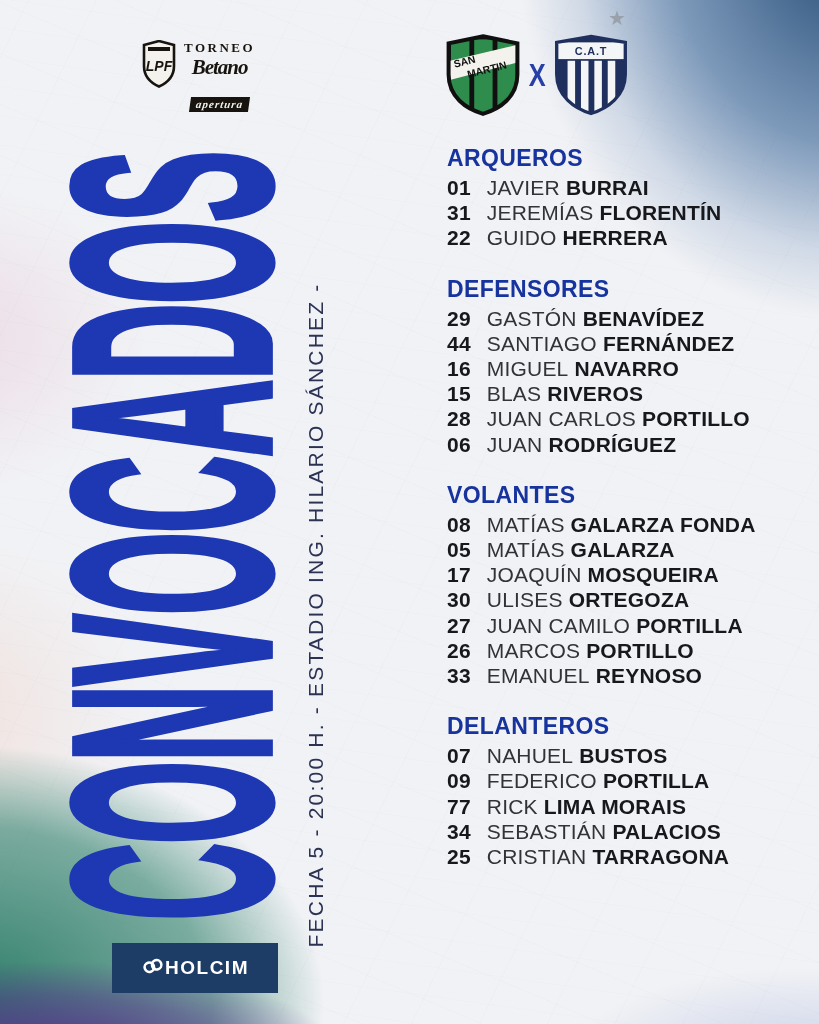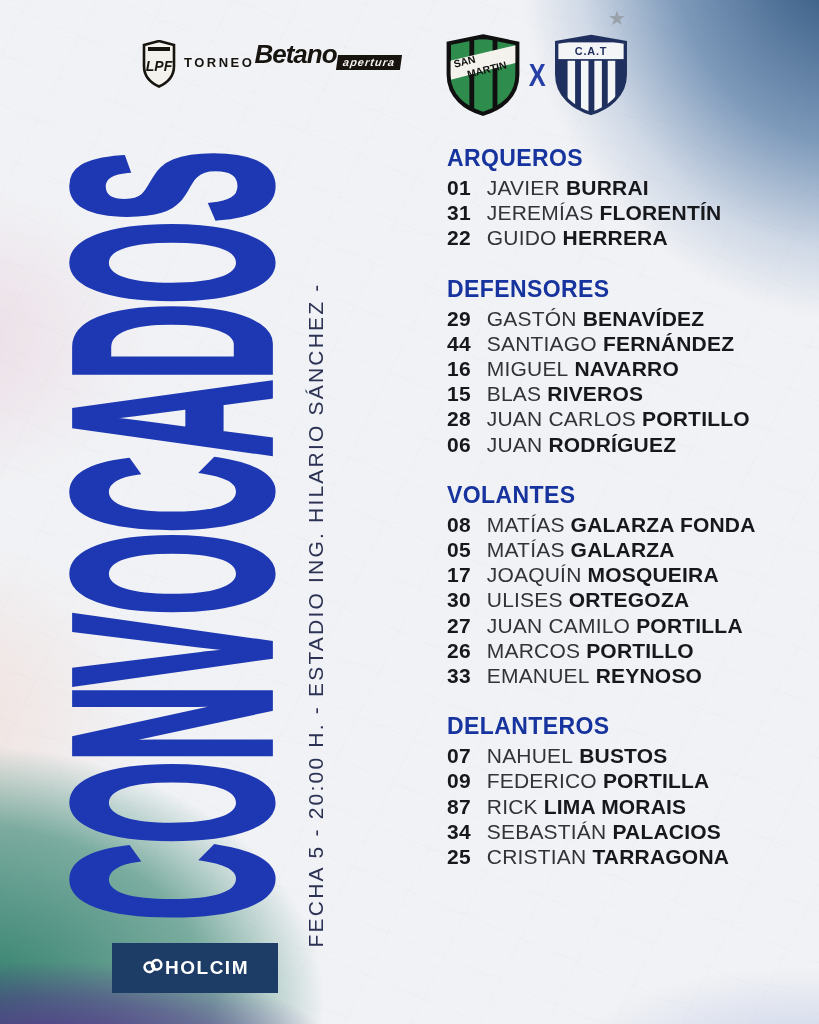--- a/index.html
+++ b/index.html
@@ -19,23 +19,23 @@
   .texture{
     position:absolute; inset:0; pointer-events:none; opacity:.5;
     background-image:
       repeating-linear-gradient(23deg, rgba(90,100,120,.045) 0 1px, transparent 1px 47px),
       repeating-linear-gradient(-64deg, rgba(90,100,120,.04) 0 1px, transparent 1px 61px),
       repeating-linear-gradient(8deg, rgba(120,130,150,.03) 0 1px, transparent 1px 29px);
   }
 
   
   .lpf-logo{ position:absolute; left:142px; top:40px; display:flex; gap:8px; align-items:flex-start; }
-  .lpf-text{ display:flex; flex-direction:row; align-items:flex-end; }
+  .lpf-text{ display:flex; flex-direction:column; align-items:center;font-family:Liberation Serif, serif; }
   .lpf-torneo{ font-size:13px; font-weight:bold; letter-spacing:2.5px; color:#17140f; }
-  .lpf-betano{ font-size:26px; font-weight:bold; font-style:italic; color:#17140f; letter-spacing:-1px; line-height:1; margin:1px 0 3px; }
+  .lpf-betano{ font-size:21px; font-weight:bold; font-style:italic; color:#17140f; letter-spacing:-1px; line-height:1; margin:1px 0 19px; }
   .lpf-apertura{ background:#17140f; color:#f4f2ee; font-size:11px; font-weight:bold; font-style:italic; letter-spacing:1px; padding:1px 6px 2px; transform:skewX(-8deg); }
 
   .matchup{ position:absolute; left:435px; top:8px; width:220px; height:112px; }
   .sm-badge{ position:absolute; left:8px; top:25px; }
   .vs-x{ position:absolute; left:92px; top:50px; font-size:31px; font-weight:bold; color:#2740a8; transform:scaleX(.82); }
   .cat-star{ position:absolute; left:140px; top:-2px; width:84px; text-align:center; font-size:20px; color:#99a1ab; }
   .cat-badge{ position:absolute; left:114px; top:26px; }
 
   
   .big-title-box{ position:absolute; left:52px; top:136px; width:240px; height:800px; }
@@ -192,21 +192,21 @@
   </section>
 
   <section class="squad-section">
     <h2 class="section-header">DELANTEROS</h2>
     <div class="rows">
   <div class="player-row"><span class="num">07</span><span class="first">NAHUEL</span><span class="last">BUSTOS</span></div>
 
 
   <div class="player-row"><span class="num">09</span><span class="first">FEDERICO</span><span class="last">PORTILLA</span></div>
 
-  <div class="player-row"><span class="num">87</span><span class="first">RICK</span><span class="last">LIMA MORAIS</span></div>
+  <div class="player-row"><span class="num">77</span><span class="first">RICK</span><span class="last">LIMA MORAIS</span></div>
 
   <div class="player-row"><span class="num">34</span><span class="first">SEBASTIÁN</span><span class="last">PALACIOS</span></div>
 
   <div class="player-row"><span class="num">25</span><span class="first">CRISTIAN</span><span class="last">TARRAGONA</span></div>
 </div>
   </section>
 </main>
 
   <div class="sponsor-box">
     <span>

